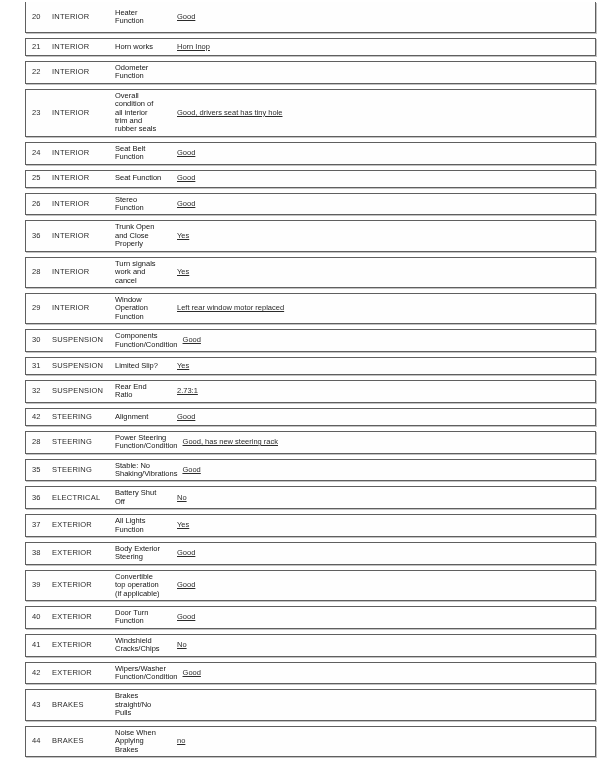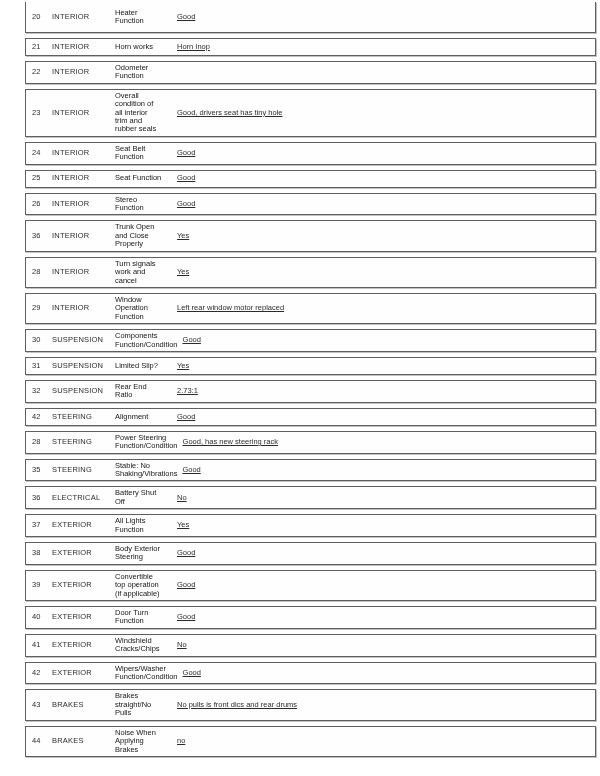--- a/index.html
+++ b/index.html
@@ -251,21 +251,20 @@
 Function/Condition</span>
     <span class="col col-val">Good</span>
   </div>
 
   <div class="row">
     <span class="col col-num">43</span>
     <span class="col col-cat">BRAKES</span>
     <span class="col col-item">Brakes
 straight/No
 Pulls</span>
-    <span class="col col-val">No pulls is front dics and rear drums</span>
   </div>
 
   <div class="row">
     <span class="col col-num">44</span>
     <span class="col col-cat">BRAKES</span>
     <span class="col col-item">Noise When
 Applying
 Brakes</span>
     <span class="col col-val">no</span>
   </div>

